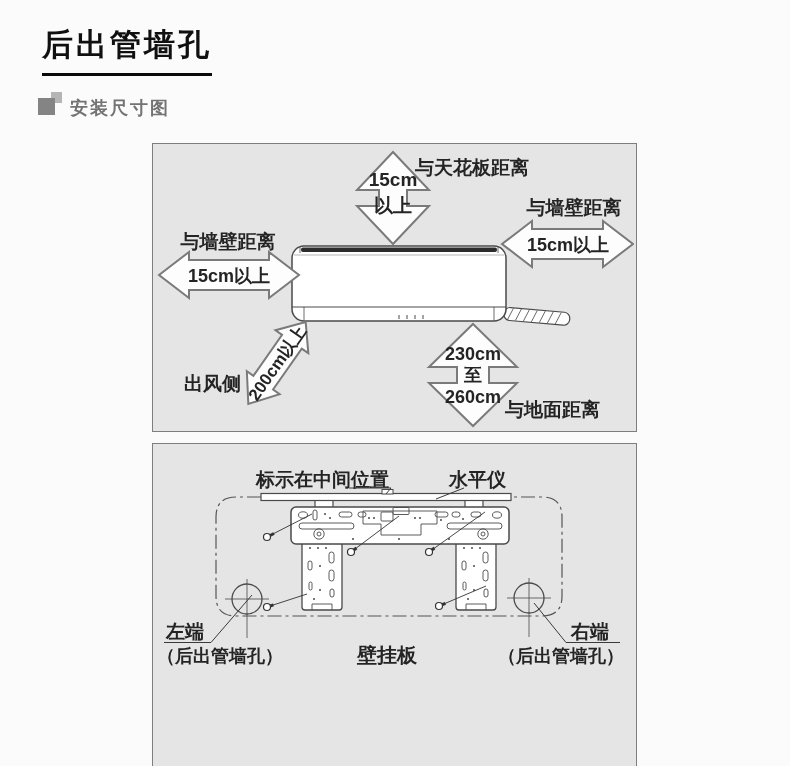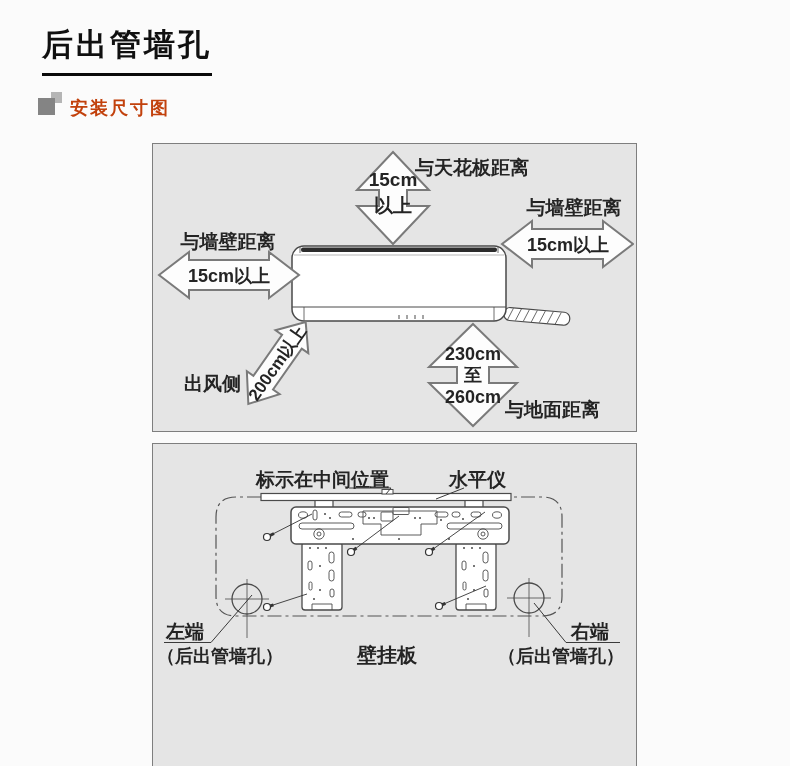--- a/index.html
+++ b/index.html
@@ -12,21 +12,21 @@
   .page-title{
     position:absolute;left:42px;top:24px;
     font-size:31px;font-weight:bold;color:#101010;letter-spacing:3px;
     border-bottom:3px solid #0a0a0a;padding-bottom:7px;display:inline-block;
   }
   .section-row{position:absolute;left:38px;top:90px;height:26px;}
   .icon-sq{position:absolute;display:block;}
   .icon-sq.small{left:13px;top:2px;width:11px;height:11px;background:#b5b5b5;}
   .icon-sq.big{left:0px;top:8px;width:17px;height:17px;background:#848484;}
   .section-label{
-    position:absolute;left:32px;top:6px;font-size:18px;font-weight:600;color:#c2410c;
+    position:absolute;left:32px;top:6px;font-size:18px;font-weight:600;color:#737373;
     letter-spacing:2px;white-space:nowrap;
   }
   .diagram-box{
     position:absolute;left:152px;width:485px;
     border:1.5px solid #7e7e7e;background:#e5e5e5;box-sizing:border-box;
   }
   #box-top{top:143px;height:289px;}
   #box-bottom{top:443px;height:341px;}
   svg{display:block;}
   svg text{

